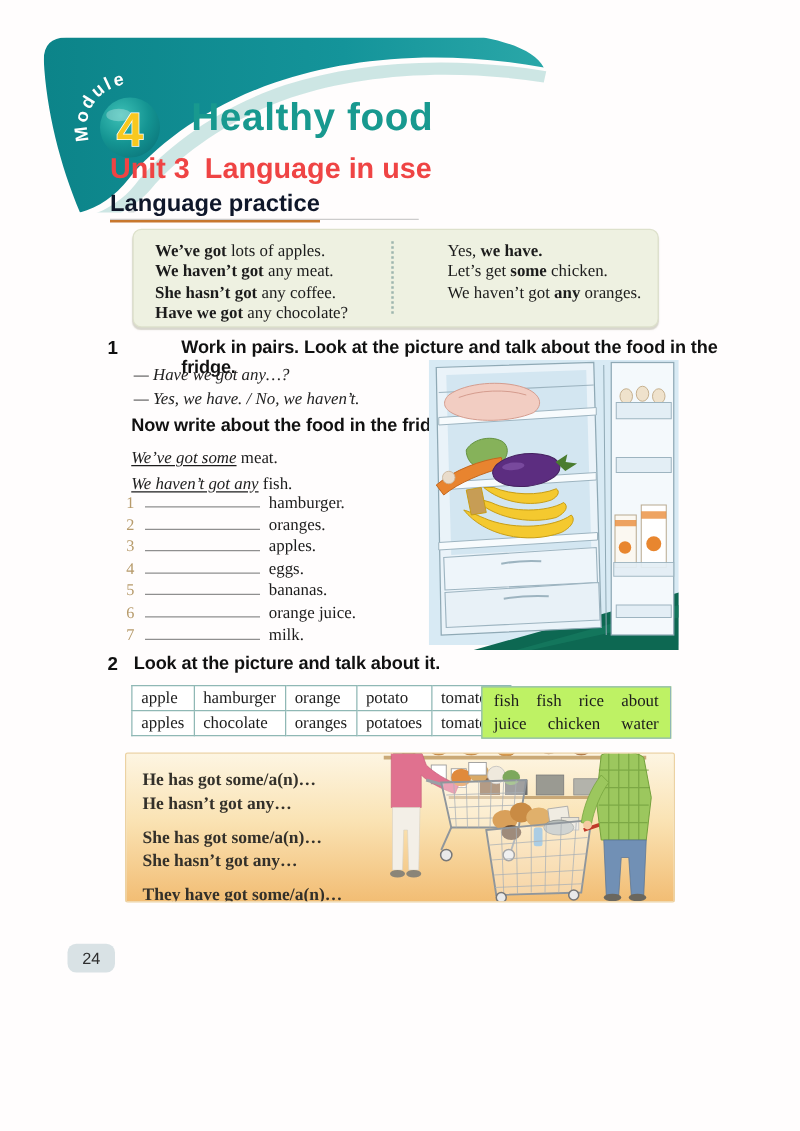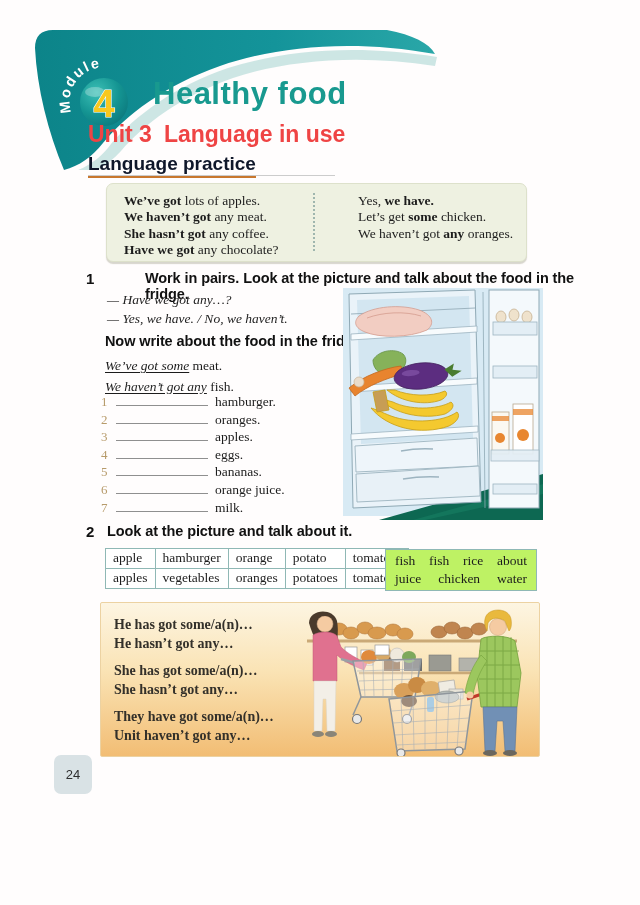--- a/index.html
+++ b/index.html
@@ -64,31 +64,31 @@
     border:1.4px solid #8fb8b5;background:#fff;padding:1px 7px 2px;white-space:nowrap;
   }
   .unc-box{
     left:385px;top:549px;width:152px;height:42px;border:1.6px solid #8fb8b5;
     background:#bef264;display:flex;flex-direction:column;justify-content:space-around;
     padding:2px 9px;box-sizing:border-box;
   }
   .unc-row{display:flex;justify-content:space-between;font-size:13.5px;}
   
   .panel{
-    left:100px;top:602px;width:440px;height:155px;border-radius:2px;overflow:hidden;
+    left:100px;top:602px;width:440px;height:120px;border-radius:2px;overflow:hidden;
     background:linear-gradient(180deg,#fdf5e2 0%,#fae3b4 45%,#f2bd74 100%);
     border:1px solid #ecd2a2;box-sizing:border-box;
   }
   .panel-text{position:absolute;left:13px;top:13px;font-weight:bold;font-size:14px;
     line-height:18.5px;color:#33302a;}
   .pt-group{margin-bottom:9px;}
   .market{position:absolute;right:-2px;bottom:0;width:252px;height:153px;}
   
   .page-badge{
-    left:54px;top:755px;width:38px;height:39px;background:#d9e2e5;border-radius:7px;
+    left:54px;top:755px;width:38px;height:23px;background:#d9e2e5;border-radius:7px;
     display:flex;align-items:center;justify-content:center;
     font-family:"Liberation Sans",sans-serif;font-size:13px;color:#2e2e2e;
   }
 </style>
 </head>
 <body>
 
 <svg class="abs swoosh" viewBox="0 0 575 140" xmlns="http://www.w3.org/2000/svg">
   <defs>
     <radialGradient id="ballGrad" cx="35%" cy="30%" r="85%">
@@ -260,21 +260,21 @@
   <tbody>
       <tr>
     <td>apple</td>
     <td>hamburger</td>
     <td>orange</td>
     <td>potato</td>
     <td>tomato</td>
   </tr>
   <tr>
     <td>apples</td>
-    <td>vegetables</td>
+    <td>chocolate</td>
     <td>oranges</td>
     <td>potatoes</td>
     <td>tomatoes</td>
   </tr>
 </tbody>
   </table>
 
 <div class="abs unc-box">
   <div class="unc-row">
     <span>fish</span>

